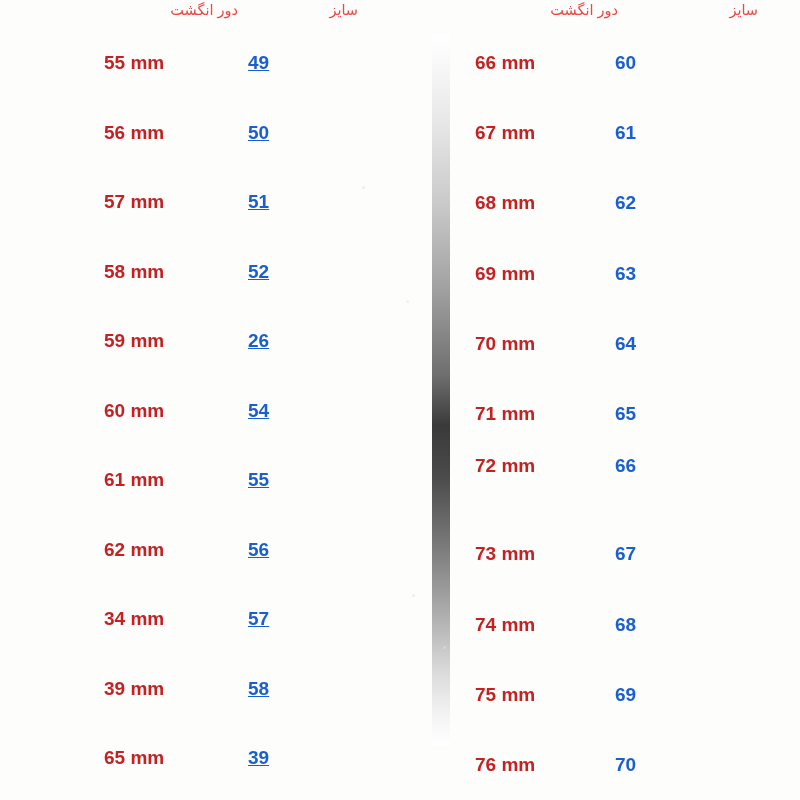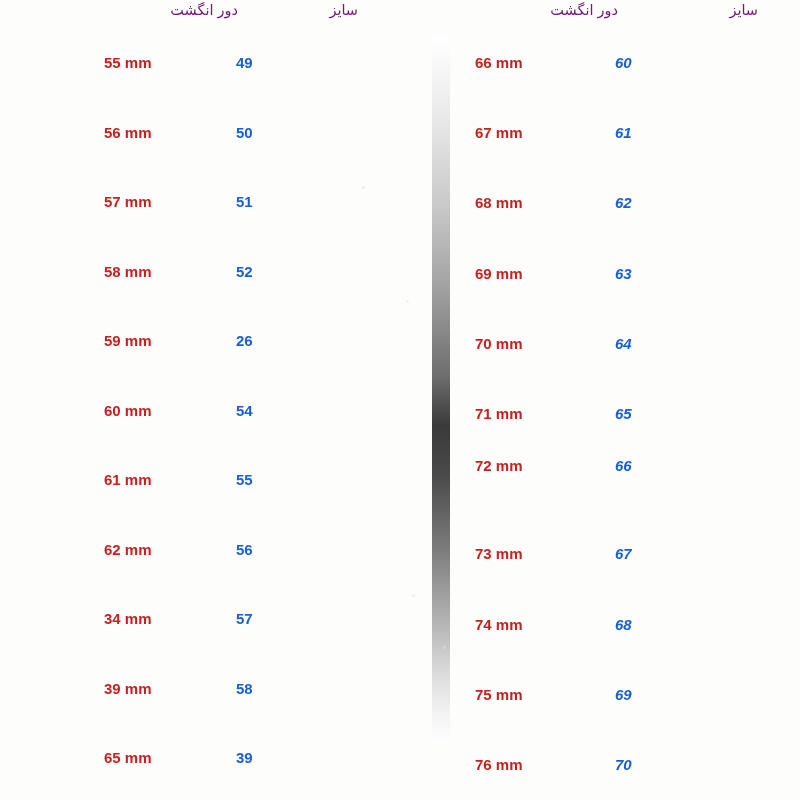--- a/index.html
+++ b/index.html
@@ -36,21 +36,21 @@
   .table-header {
     position: absolute;
     top: 0;
     left: 0;
     width: 100%;
     height: 30px;
   }
   .header-cell {
     position: absolute;
     top: 1px;
-    color: #701a75;
+    color: #ef4444;
     font-size: 14.5px;
     font-weight: 400;
     direction: rtl;
     white-space: nowrap;
     line-height: 18px;
     letter-spacing: 0px;
   }
   .header-mm   { right: 122px; }
   .header-size { right: 2px;  }
   #table-right .header-mm   { right: 122px; }
@@ -65,37 +65,37 @@
   }
   .table-row {
     position: absolute;
     left: 0;
     width: 100%;
     height: 22px;
   }
   .cell {
     position: absolute;
     top: 0;
-    font-size: 15px;
+    font-size: 19px;
     font-weight: bold;
     white-space: nowrap;
     line-height: 22px;
   }
   .cell-mm {
     color: #c42222;
   }
   .cell-size {
     color: #1a5fd0;
   }
   
   #table-left  .cell-mm   { left: 44px; }
-  #table-left  .cell-size { left: 176px; }
+  #table-left  .cell-size { left: 188px; text-decoration: underline; }
   
   #table-right .cell-mm   { left: 35px; }
-  #table-right .cell-size { left: 175px; font-style: italic; }
+  #table-right .cell-size { left: 175px; }
 
   
   #divider-bar {
     position: absolute;
     left: 432px;
     top: 35px;
     width: 18px;
     height: 710px;
     background: linear-gradient(
       to bottom,

